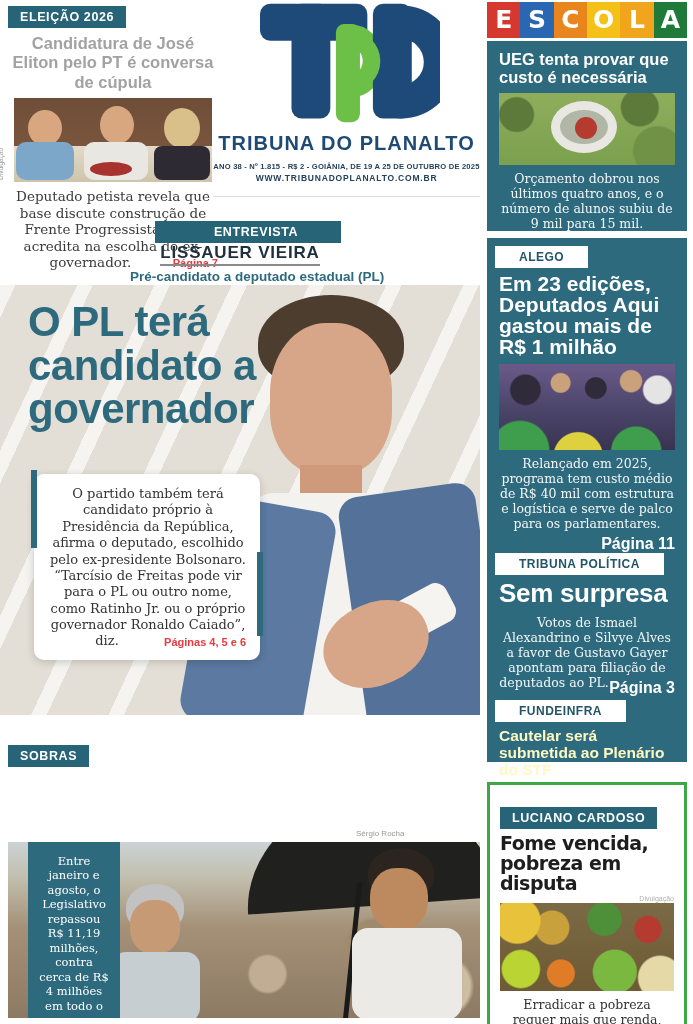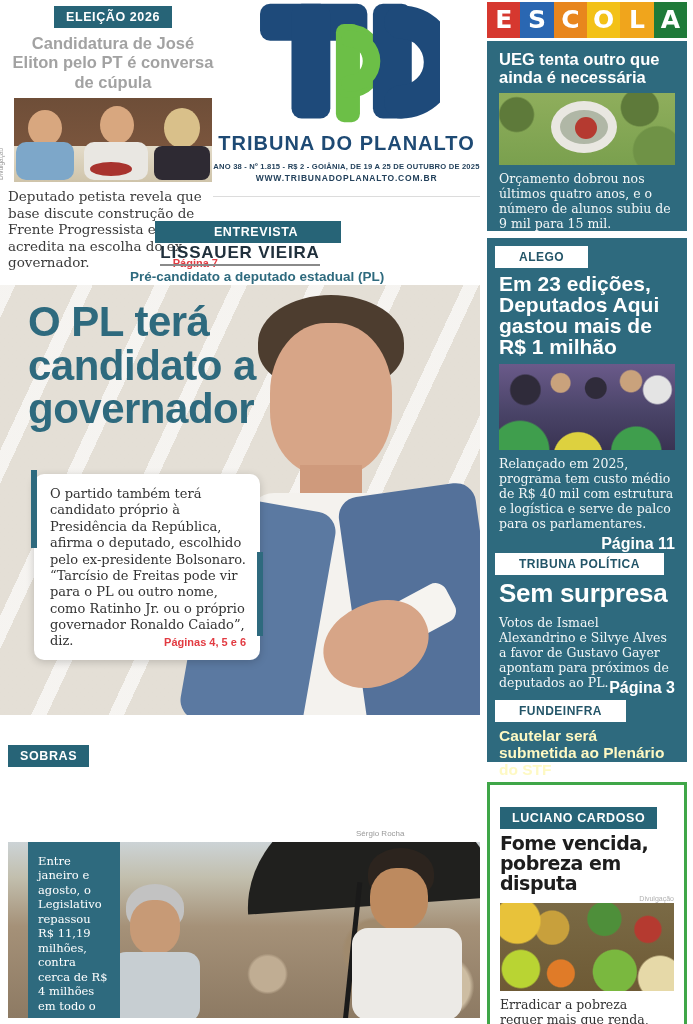--- a/index.html
+++ b/index.html
@@ -5,29 +5,29 @@
   html,body{margin:0;padding:0;background:#e9e9e9;}
   .page{position:relative;width:693px;height:1024px;background:#fff;margin:0 auto;
         font-family:"Liberation Sans",sans-serif;overflow:hidden;}
   .abs{position:absolute;}
 
   
   .teal-tag{display:inline-block;background:#276477;color:#fff;font-weight:bold;
             font-size:12.5px;letter-spacing:.6px;padding:4px 12px;}
   .wtab{display:inline-block;background:#fff;color:#235568;font-weight:bold;
         font-size:12px;letter-spacing:.5px;padding:4px 24px;margin-left:8px;}
-  .serif{font-family:"DejaVu Serif","Liberation Serif",serif;}
+  .serif{font-family:"DejaVu Serif","Liberation Serif",serif;text-align:center;}
   .ref-red{color:#e23b42;font-weight:bold;font-family:"Liberation Sans",sans-serif;
            font-size:11px;float:right;margin-top:3px;}
   .ref-white{color:#fff;font-weight:bold;font-family:"Liberation Sans",sans-serif;
              font-size:16px;float:right;margin-top:3px;}
 
   
   .tl{left:8px;top:6px;width:210px;}
-  .tl-tagwrap{text-align:center;}
+  .tl-tagwrap{text-align:left;}
   .tl-head{margin-top:6px;text-align:center;color:#a2a2a2;font-weight:bold;
            font-size:16.5px;line-height:1.18;}
   .tl-photowrap{position:relative;margin-top:6px;height:84px;}
   .tl-credit{position:absolute;left:-4px;bottom:2px;transform:rotate(-90deg);
              transform-origin:left bottom;font-size:6.5px;color:#9a9a9a;}
   .tl-photo{position:absolute;left:6px;top:0;width:198px;height:84px;overflow:hidden;
      background:linear-gradient(180deg,#6e4e38 0%,#7a553d 57%,#e3dbc9 57%,#cfc4aa 100%);}
   .tl-photo i{position:absolute;border-radius:50%;}
   .tl-summary{margin-top:6px;font-size:13.5px;line-height:1.22;color:#3b3b3b;}
 
@@ -256,21 +256,21 @@
   <div class="abs rc escola">
     <span style="background: rgb(214, 56, 47);">E</span>
     <span style="background: rgb(42, 103, 178);">S</span>
     <span style="background: rgb(232, 134, 29);">C</span>
     <span style="background: rgb(243, 193, 23);">O</span>
     <span style="background: rgb(240, 165, 28);">L</span>
     <span style="background: rgb(31, 122, 57);">A</span>
   </div>
 
   <div class="abs rc ueg">
-    <div class="ueg-head">UEG tenta outro que ainda é necessária</div>
+    <div class="ueg-head">UEG tenta provar que custo é necessária</div>
     <div class="ueg-photo">
       <div class="ueg-bldg"></div>
       <div class="ueg-core"></div>
     </div>
     <p class="teal-body serif">
       <span>Orçamento dobrou nos últimos quatro anos, e o número de alunos subiu de 9 mil para 15 mil.</span>
       <span class="ref-white">Página 15</span>
     </p>
   </div>
 
@@ -281,21 +281,21 @@
     <p class="teal-body serif">
       <span>Relançado em 2025, programa tem custo médio de R$ 40 mil com estrutura e logística e serve de palco para os parlamentares.</span>
       <span class="ref-white">Página 11</span>
     </p>
 
     <div class="mt10">
       <span class="wtab">TRIBUNA POLÍTICA</span>
     </div>
     <div class="sem-head">Sem surpresa</div>
     <p class="teal-body serif">
-      <span>Votos de Ismael Alexandrino e Silvye Alves a favor de Gustavo Gayer apontam para próximos de deputados ao PL.</span>
+      <span>Votos de Ismael Alexandrino e Silvye Alves a favor de Gustavo Gayer apontam para filiação de deputados ao PL.</span>
       <span class="ref-white">Página 3</span>
     </p>
 
     <div class="mt10">
       <span class="wtab">FUNDEINFRA</span>
     </div>
     <div class="fund-head">Cautelar será submetida ao Plenário do STF</div>
     <p class="teal-body serif">
       <span>Advogado constitucionalista aponta os próximos passos da ação que questiona leis do Estado de Goiás.</span>
       <span class="ref-white">Página 10</span>

